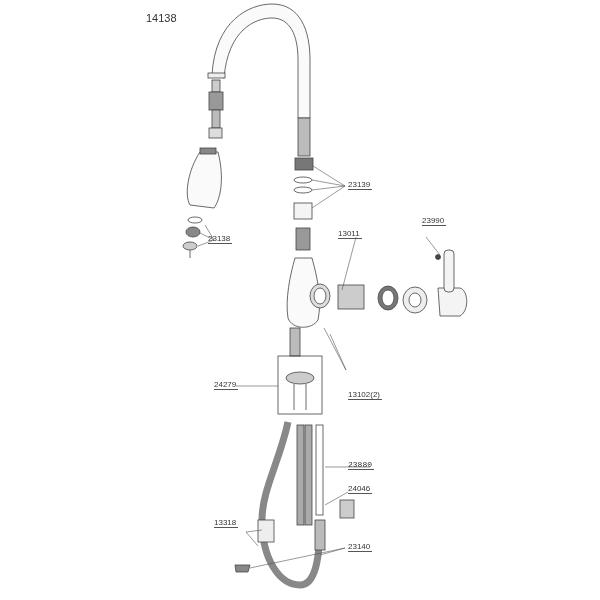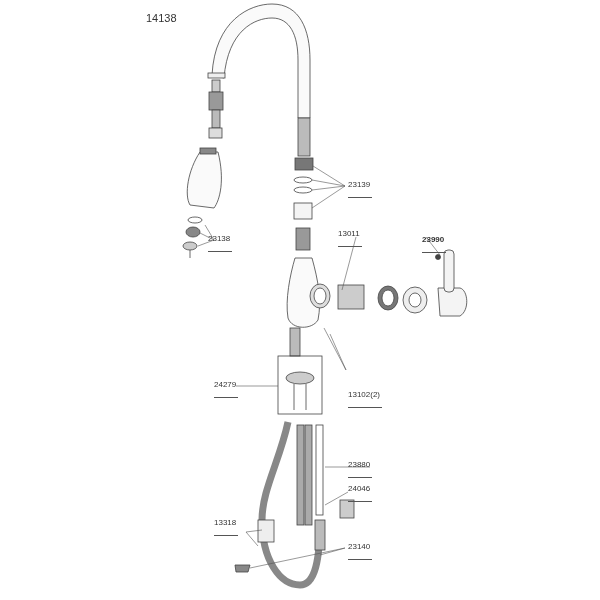--- a/index.html
+++ b/index.html
@@ -1,18 +1,18 @@
 <!DOCTYPE html>
 <html><head>
 <meta charset="utf-8">
 <style>
   html, body { margin: 0; padding: 0; background: #ffffff; }
   body { width: 600px; height: 600px; position: relative; overflow: hidden; font-family: "Liberation Sans", sans-serif; }
   .title { position: absolute; left: 146px; top: 12px; font-size: 11px; color: #333; }
-  .label { position: absolute; font-size: 8px; color: #333; border-bottom: 1px solid #555; padding: 0 2px 8px 0; line-height: 9px; white-space: nowrap; }
+  .label { position: absolute; font-size: 8px; color: #333; border-bottom: 1px solid #555; padding: 0 2px 0 0; line-height: 9px; white-space: nowrap; }
   svg { position: absolute; left: 0; top: 0; }
 </style>
 </head>
 <body>
 
 <div class="title">14138</div>
 
 <svg width="600" height="600" viewBox="0 0 600 600" fill="none" stroke="#444" stroke-width="0.8">
 
   <path d="M212 75 C215 20 250 4 272 4 C300 4 310 30 310 60 L310 118 L298 118 L298 60 C298 35 290 18 272 18 C255 18 228 30 224 78 Z" fill="#fafafa"></path>
@@ -85,19 +85,19 @@
     <line x1="246" y1="532" x2="262" y2="530"></line>
     <line x1="246" y1="532" x2="258" y2="546"></line>
     <line x1="345" y1="548" x2="250" y2="568"></line>
     <line x1="345" y1="548" x2="320" y2="555"></line>
   </g>
 </svg>
 
 <div class="label" style="left:348px; top:180px;">23139</div>
 <div class="label" style="left:208px; top:234px;">23138</div>
 <div class="label" style="left:338px; top:229px;">13011</div>
-<div class="label" style="left:422px; top:235px;font-weight:bold;">23990</div>
+<div class="label" style="left:422px; top:216px;">23990</div>
 <div class="label" style="left:348px; top:366px;margin-top:24px;">13102(2)</div>
 <div class="label" style="left:214px; top:380px;">24279</div>
-<div class="label" style="left:348px; top:460px;">23880</div>
+<div class="label" style="left:348px; top:460px;font-family:Liberation Mono, monospace;">23880</div>
 <div class="label" style="left:348px; top:484px;">24046</div>
 <div class="label" style="left:214px; top:518px;">13318</div>
 <div class="label" style="left:348px; top:542px;text-align:center;">23140</div>
 
 </body></html>

